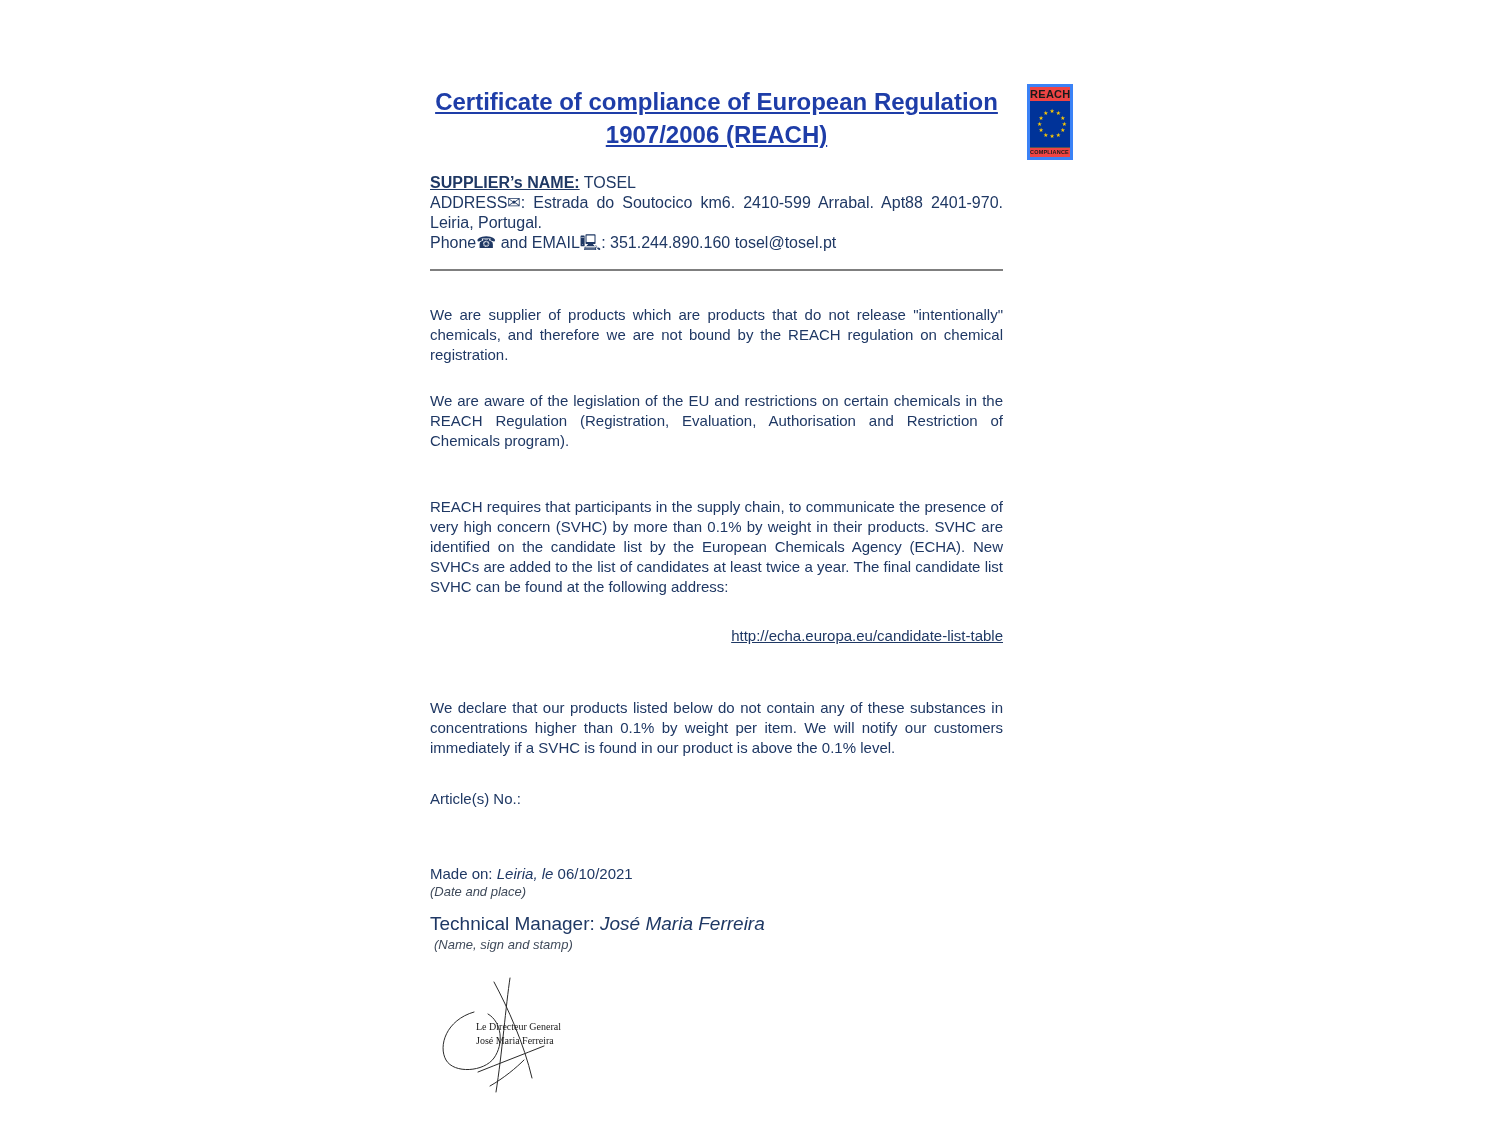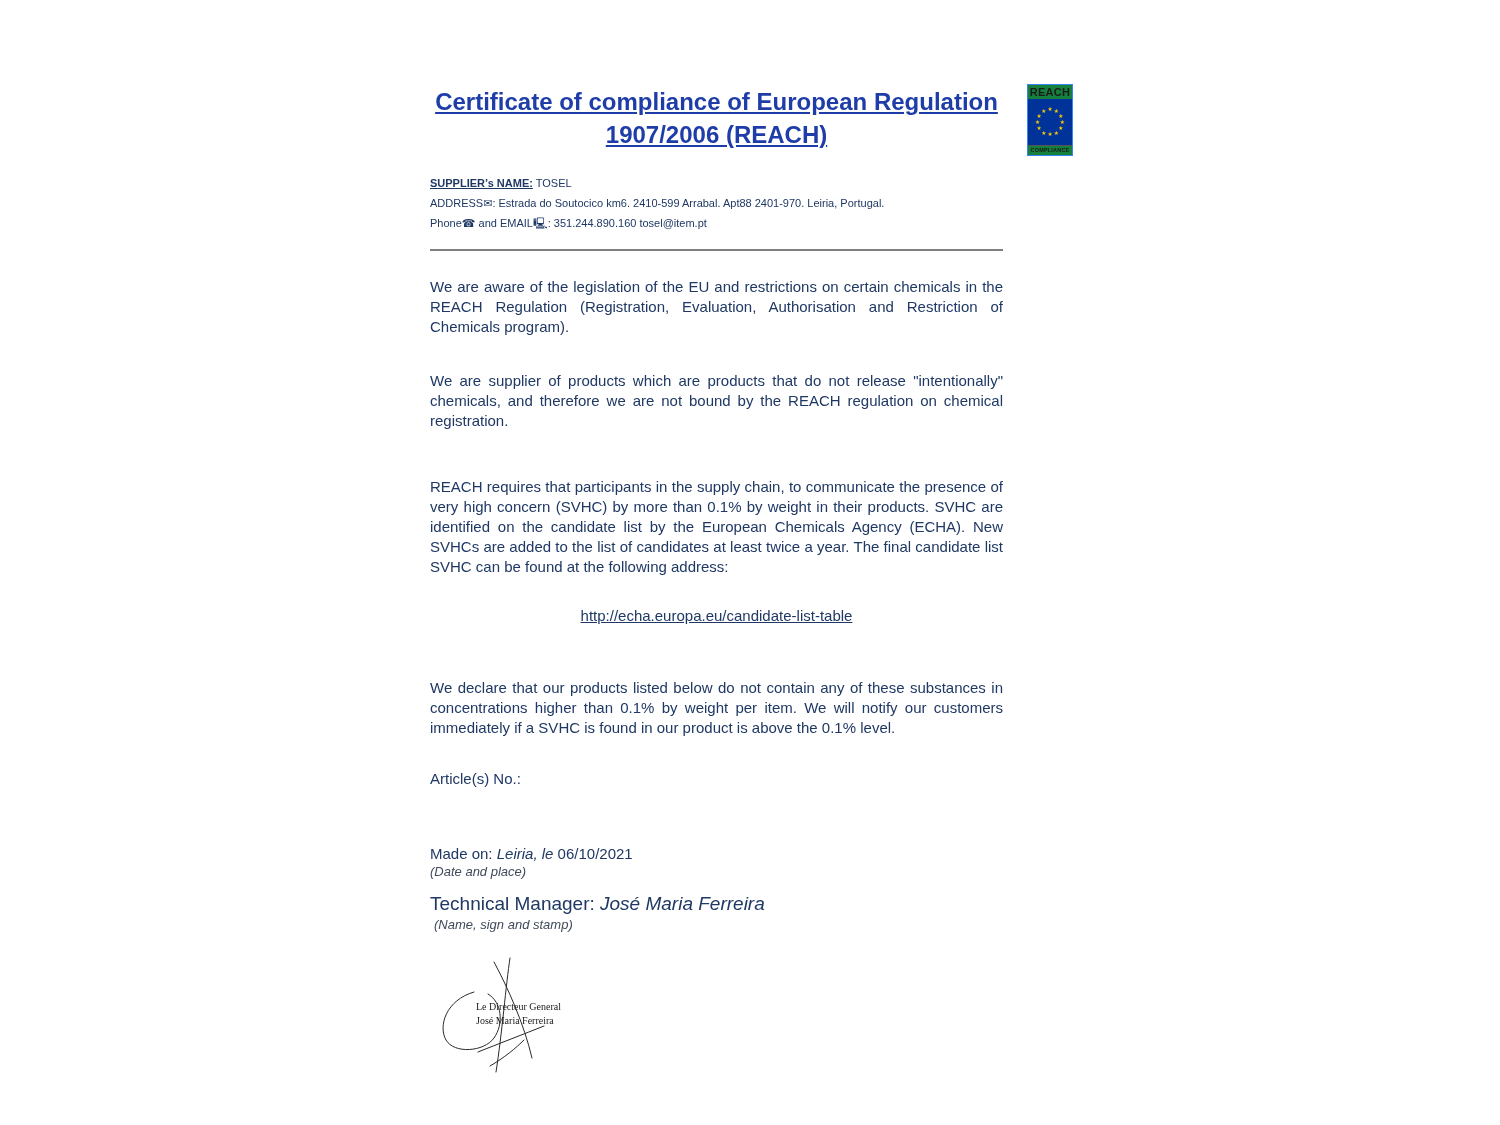--- a/index.html
+++ b/index.html
@@ -20,38 +20,38 @@
   }
   .doc-title {
     margin: 0;
     text-align: center;
     font-size: 24px;
     line-height: 33px;
     font-weight: bold;
     color: #1e3da8;
   }
   .doc-title .tline { text-decoration: underline; }
-  .supplier { margin-top: 22px; font-size: 11px; line-height: 20px; text-align: justify; }
+  .supplier { margin-top: 22px; font-size: 16px; line-height: 20px; text-align: justify; }
   .supplier .lbl-bold-underline { font-weight: bold; text-decoration: underline; }
   .rule {
     margin-top: 16px;
     border: none;
     border-top: 2px solid #7f7f7f;
     height: 0;
   }
   .para {
     margin: 0;
     font-size: 15px;
     line-height: 20px;
     text-align: justify;
   }
   .p1 { margin-top: 26px; }
   .p2 { margin-top: 34px; }
   .p3 { margin-top: 46px; }
-  .link-row { margin-top: 30px; text-align: center; font-size: 15px; }
+  .link-row { margin-top: 30px; text-align: right; font-size: 15px; }
   .link-row a { color: #1f3864; text-decoration: underline; cursor: pointer; }
   .p4 { margin-top: 54px; }
   .articles { margin-top: 32px; font-size: 15px; }
   .made-on { margin-top: 58px; font-size: 15px; }
   .bold-lbl { font-weight: normal; }
   .ital { font-style: italic; margin-top: 12px; }
   .caption { margin-top: 2px; font-size: 13px; font-style: italic; color: #3f4a5a; }
   .caption2 { margin-left: 4px; }
   .manager { margin-top: 14px; font-size: 19px; }
   .signature { position: relative; margin: 22px 0 0 2px; width: 180px; height: 130px; }
@@ -61,23 +61,23 @@
     font-size: 10px;
     fill: #1a1a1a;
   }
   .sig-stroke { fill: none; stroke: #2a2a2a; stroke-width: 1; stroke-linecap: round; }
   
   .reach-logo {
     position: absolute;
     left: 1027px;
     top: 84px;
     width: 46px;
-    border: 1px solid #3b82f6;
-    background: #15803d;
-    text-align: center;
+    border: 3px solid #3b82f6;
+    background: #ef4444;
+    text-align: left;
     box-sizing: border-box;
   }
   .reach-logo-top {
     font-size: 11px;
     font-weight: bold;
     color: #1a1a1a;
     line-height: 14px;
     letter-spacing: 0.3px;
   }
   .reach-logo-mid {
@@ -125,28 +125,28 @@
   <div class="content">
 
     <h1 class="doc-title">
       <span class="tline">Certificate of compliance of European Regulation</span><br>
       <span class="tline">1907/2006 (REACH)</span>
     </h1>
 
     <div class="supplier">
       <span class="lbl-bold-underline">SUPPLIER’s NAME:</span><span> TOSEL</span><br>
       <span>ADDRESS</span><span>✉</span><span>: Estrada do Soutocico km6. 2410-599 Arrabal. Apt88 2401-970. Leiria, Portugal.</span><br>
-      <span>Phone</span><span>☎</span><span> and EMAIL</span><span>🖳</span><span>: 351.244.890.160 tosel@item.pt</span>
+      <span>Phone</span><span>☎</span><span> and EMAIL</span><span>🖳</span><span>: 351.244.890.160 tosel@tosel.pt</span>
     </div>
 
     <hr class="rule">
 
+    <p class="para p2">We are supplier of products which are products that do not release "intentionally" chemicals, and therefore we are not bound by the REACH regulation on chemical registration.</p>
+
     <p class="para p1">We are aware of the legislation of the EU and restrictions on certain chemicals in the REACH Regulation (Registration, Evaluation, Authorisation and Restriction of Chemicals program).</p>
-
-    <p class="para p2">We are supplier of products which are products that do not release "intentionally" chemicals, and therefore we are not bound by the REACH regulation on chemical registration.</p>
 
     <p class="para p3">REACH requires that participants in the supply chain, to communicate the presence of very high concern (SVHC) by more than 0.1% by weight in their products. SVHC are identified on the candidate list by the European Chemicals Agency (ECHA). New SVHCs are added to the list of candidates at least twice a year. The final candidate list SVHC can be found at the following address:</p>
 
     <div class="link-row">
       <a>http://echa.europa.eu/candidate-list-table</a>
     </div>
 
     <p class="para p4">We declare that our products listed below do not contain any of these substances in concentrations higher than 0.1% by weight per item. We will notify our customers immediately if a SVHC is found in our product is above the 0.1% level.</p>
 
     <div class="articles">Article(s) No.:</div>

